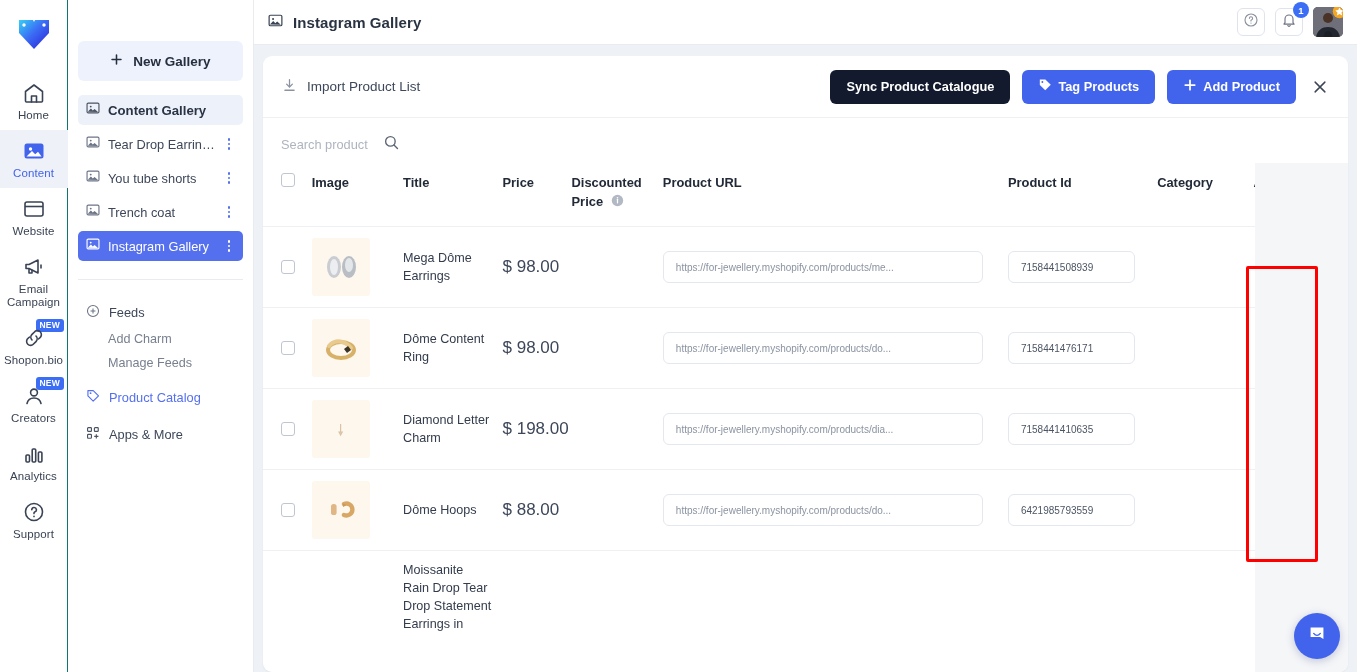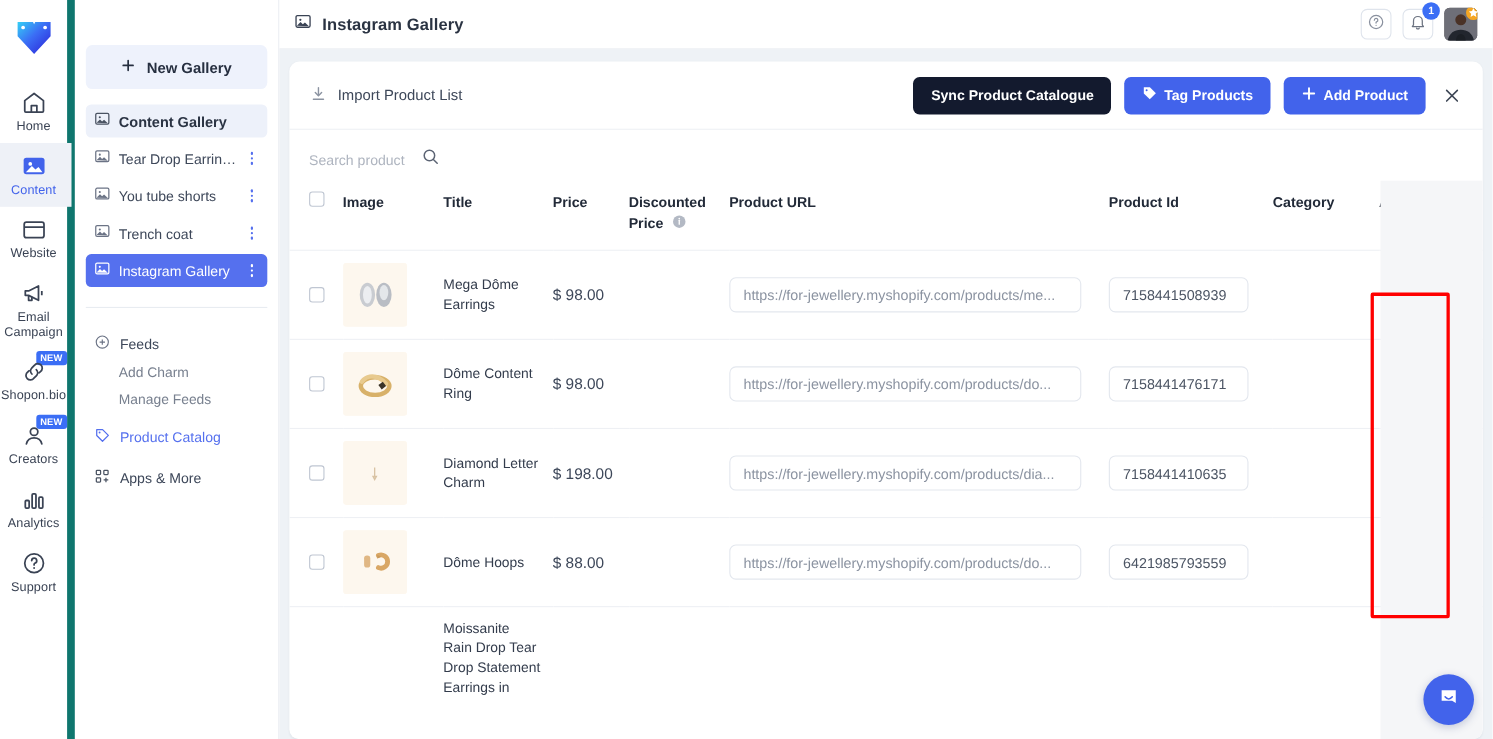--- a/index.html
+++ b/index.html
@@ -10,21 +10,21 @@
     background: #ffffff;
     color: #1f2430;
     -webkit-font-smoothing: antialiased;
   }
   .app { display: flex; width: 1357px; height: 672px; }
 
   
   .rail {
     width: 68px; min-width: 68px; height: 672px;
     background: #ffffff;
-    border-right: 7px solid #0f766e;
+    border-right: 1px solid #0f766e;
     display: flex; flex-direction: column; align-items: center;
     position: relative;
   }
   .logo { margin-top: 14px; margin-bottom: 18px; width: 42px; height: 40px; }
   .rail-item {
     width: 68px; padding: 9px 0 8px 0;
     display: flex; flex-direction: column; align-items: center; gap: 4px;
     cursor: pointer; position: relative;
   }
   .rail-item .ri-ico { width: 24px; height: 24px; display: block; position: relative; }
@@ -160,24 +160,24 @@
   tbody tr { height: 81px; }
   .chk {
     width: 14px; height: 14px; border: 1px solid #bfc6d2; border-radius: 3px;
     background: #fff; cursor: pointer; display: block;
   }
   .thumb {
     width: 58px; height: 58px; border-radius: 3px; position: relative;
     overflow: hidden; background: #fdf8f0;
   }
   .prod-title { font-size: 12.6px; line-height: 18px; color: #333c4c; padding-right: 10px; }
-  .price { font-size: 14px; color: #3d4759; }
+  .price { font-size: 17px; color: #3d4759; }
   .pill {
     height: 32px; border: 1px solid #e3e7ee; border-radius: 6px; background: #fff;
-    display: flex; align-items: center; padding: 0 12px; font-size: 13px;
+    display: flex; align-items: center; padding: 0 12px; font-size: 10px;
     color: #8b93a1; white-space: nowrap; overflow: hidden;
   }
   .pill.pid { color: #4c5564; width: 127px; }
   .pill.url { width: 320px; }
 
   
   .act-col-bg {
     position: absolute; top: 0; right: 0; width: 93px; bottom: 0;
     background: #f5f6f8; pointer-events: none;
   }

